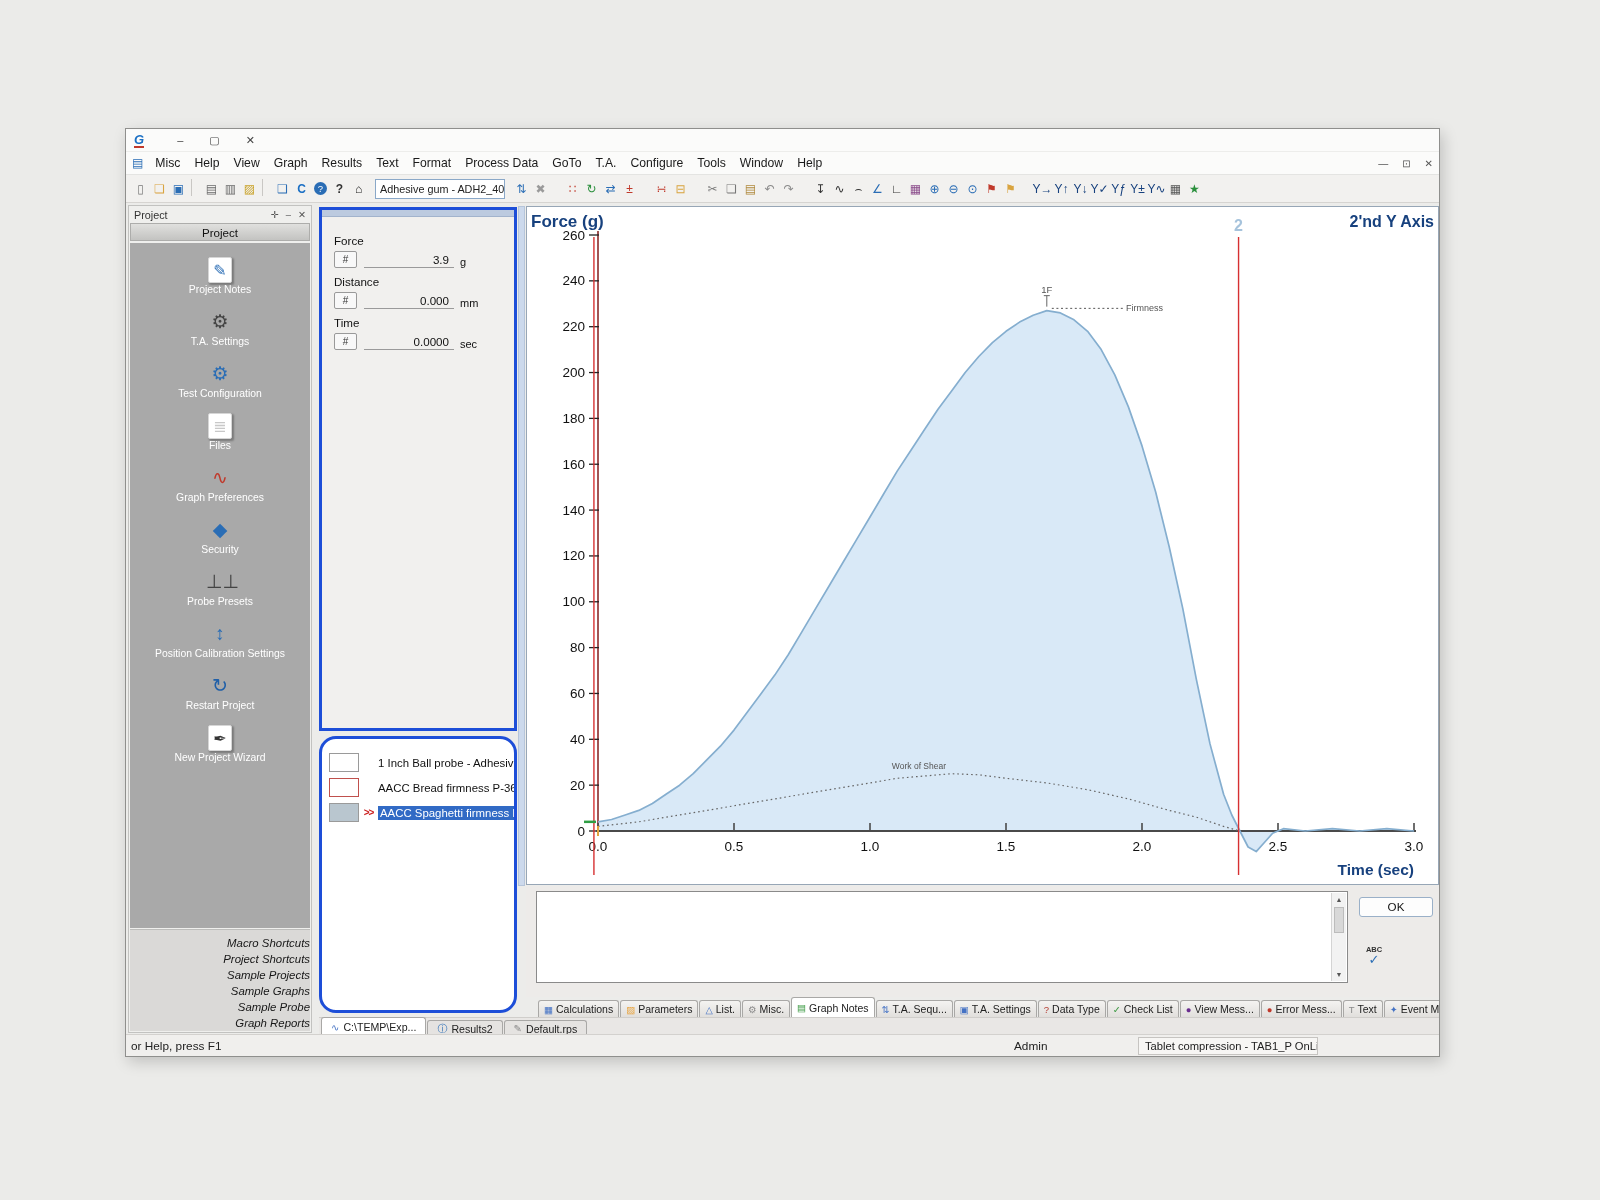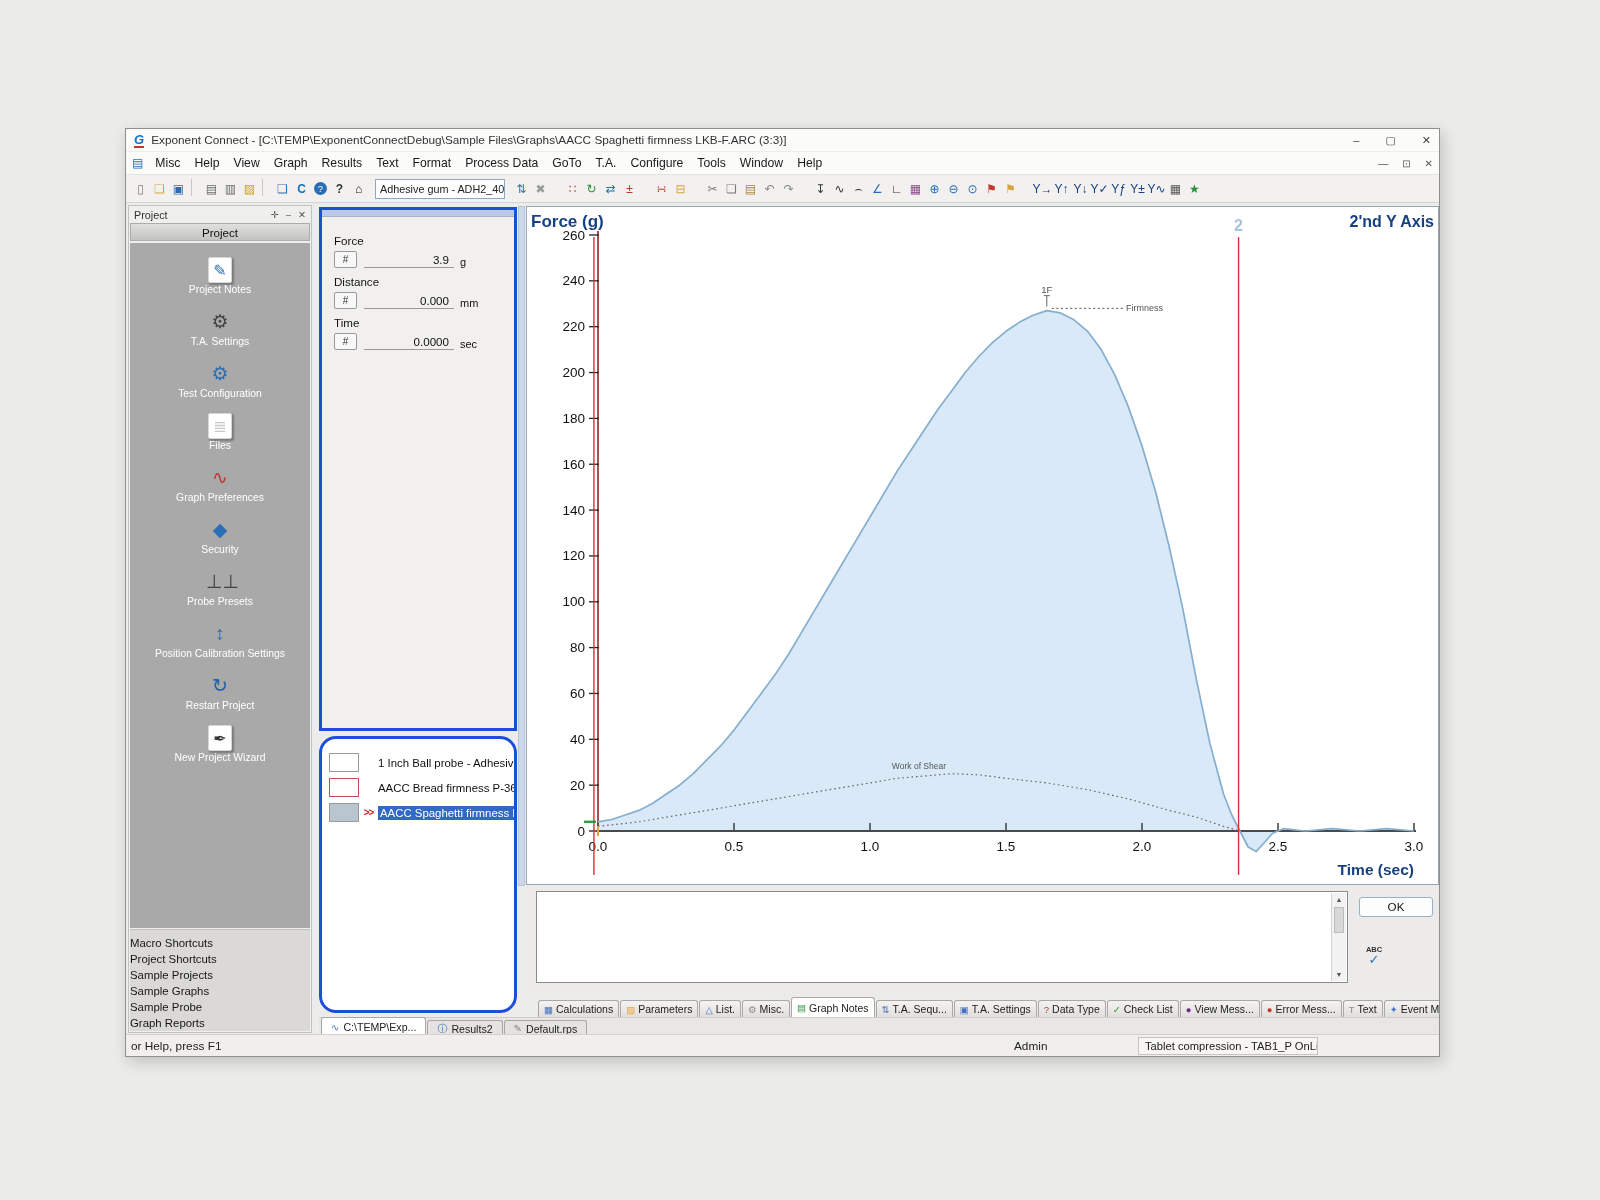--- a/index.html
+++ b/index.html
@@ -38,21 +38,21 @@
   .dock-header{height:17px;display:flex;align-items:center;font-size:10.8px;padding:0 5px;color:#333;}
   .dock-icons{margin-left:auto;display:flex;}
   .dock-icons span{margin-left:7px;font-size:9.5px;color:#555;}
   .panel-title{height:18px;background:linear-gradient(#e0e0de,#c3c3c1);text-align:center;font-size:11.6px;line-height:17px;color:#111;border:1px solid #adadab;margin:0 1px;}
   .sidebar-body{position:absolute;top:37px;bottom:104px;left:1px;right:1px;background:#a9a9a9;overflow:hidden;padding-top:14px;}
   .sitem{height:52px;text-align:center;}
   .sicon{display:block;font-size:19px;line-height:26px;height:26px;width:28px;margin:0 auto;}
   .sitem.sheet .sicon{background:#fff;width:24px;border:1px solid #d6d6d6;border-radius:2px;box-shadow:1.5px 1.5px 2px rgba(0,0,0,.28);font-size:16px;}
   .slabel{font-size:10.4px;color:#fff;display:block;margin-top:1px;white-space:nowrap;}
   .shortcuts{position:absolute;left:1px;right:1px;bottom:1px;height:102px;background:#dad9d7;border-top:1px solid #bdbdbb;padding-top:5px;}
-  .shortcut{text-align:left;font-size:11.4px;line-height:16px;color:#161616;}
+  .shortcut{text-align:right;font-size:11.4px;line-height:16px;color:#161616;font-style:italic;}
 
   
   .mpanel{position:absolute;background:#f1f0ee;border:3px solid #1d4ed8;}
   #mpanel-top{left:193px;top:78px;width:198px;height:524px;}
   .topstrip{height:7px;background:#bccadf;border-bottom:1px solid #a2b3cc;}
   .fields{padding:10px 12px;}
   .flabel{font-size:11.6px;margin:7px 0 4px;color:#111;}
   .frow{display:flex;align-items:flex-end;margin-bottom:6px;}
   .hash{width:23px;height:17px;font-size:10px;border:1px solid #999;background:#f8f8f8;border-radius:2px;margin-right:7px;color:#333;}
   .fval{width:90px;text-align:right;border-bottom:1px solid #9a9a9a;font-size:11.6px;padding:0 5px 1px 0;color:#111;}
@@ -102,21 +102,20 @@
   .st-box{position:absolute;left:1012px;top:2px;width:180px;height:18px;border:1px solid #c6c4c1;background:#f7f6f4;padding:2px 6px;font-size:11.2px;white-space:nowrap;overflow:hidden;}
 </style>
 </head>
 <body>
 
 <div class="page">
   <div class="window">
 
     <div class="titlebar">
       <span class="app-icon">G</span>
-      <span class="title-text">Exponent Connect - [C:\TEMP\ExponentConnectDebug\Sample Files\Graphs\AACC Spaghetti firmness LKB-F.ARC (3:3)]</span>
       <span class="win-controls">
         <span>–</span>
         <span>▢</span>
         <span>✕</span>
       </span>
     </div>
 
     <div class="menubar">
       <span class="menu-doc-icon">▤</span>
       <span style="display:flex">

